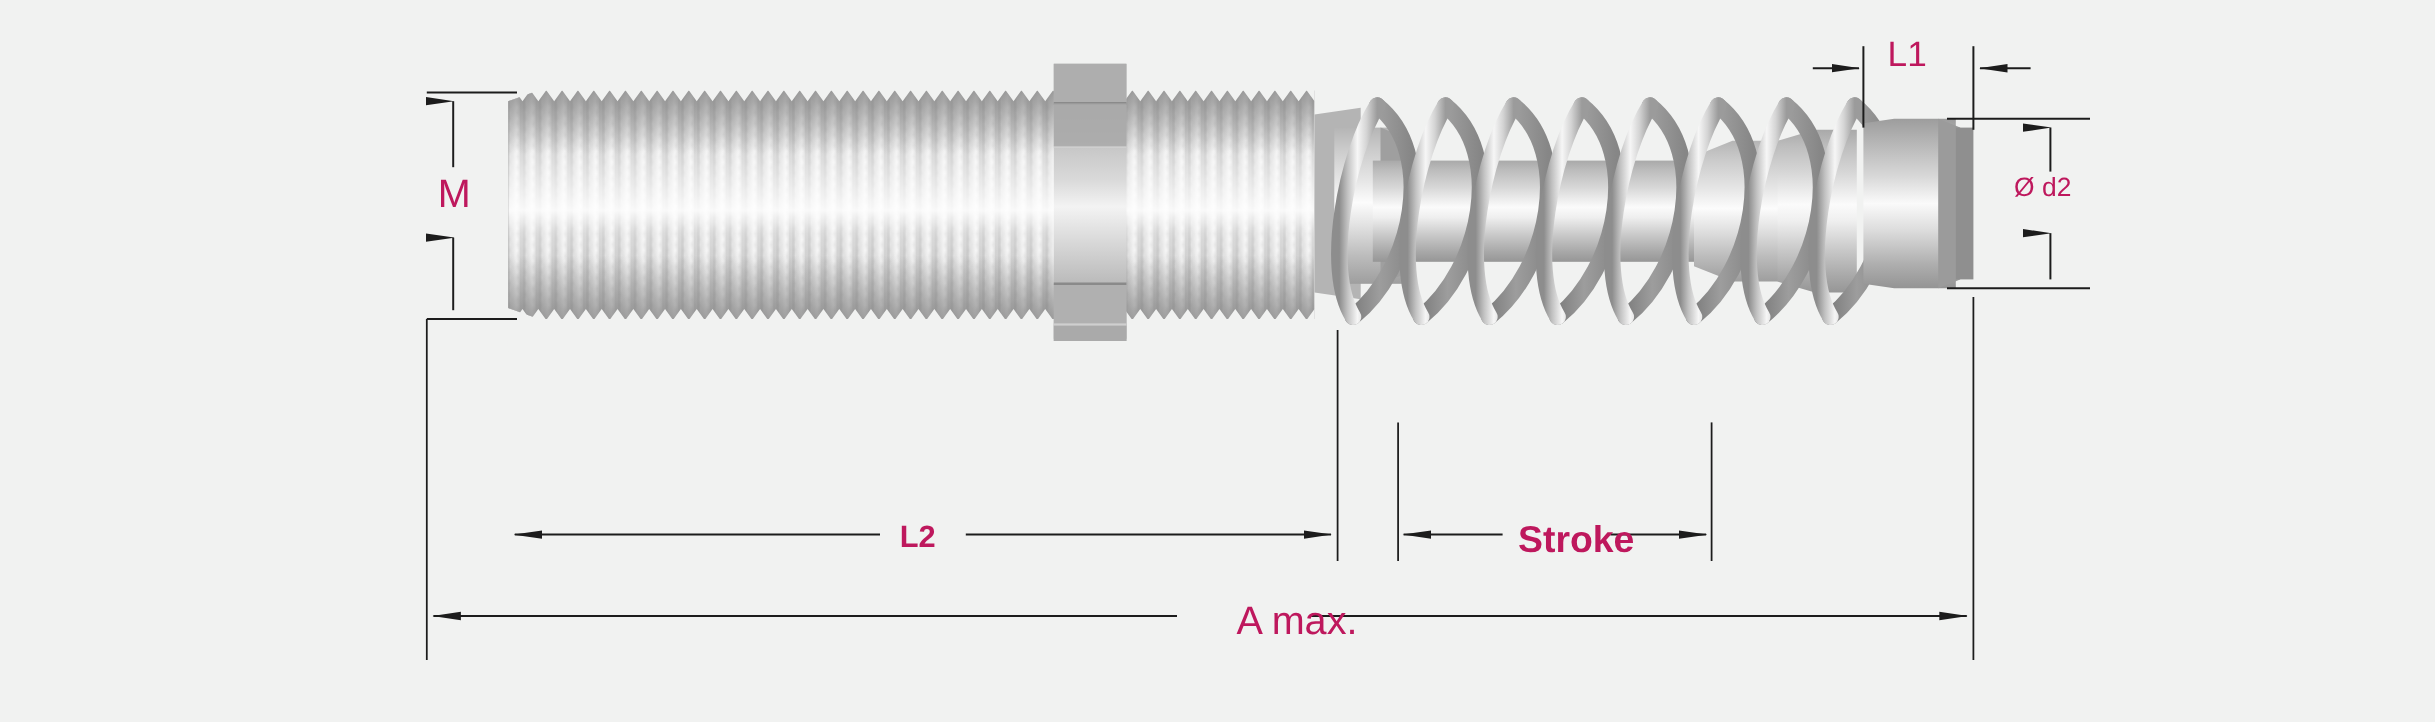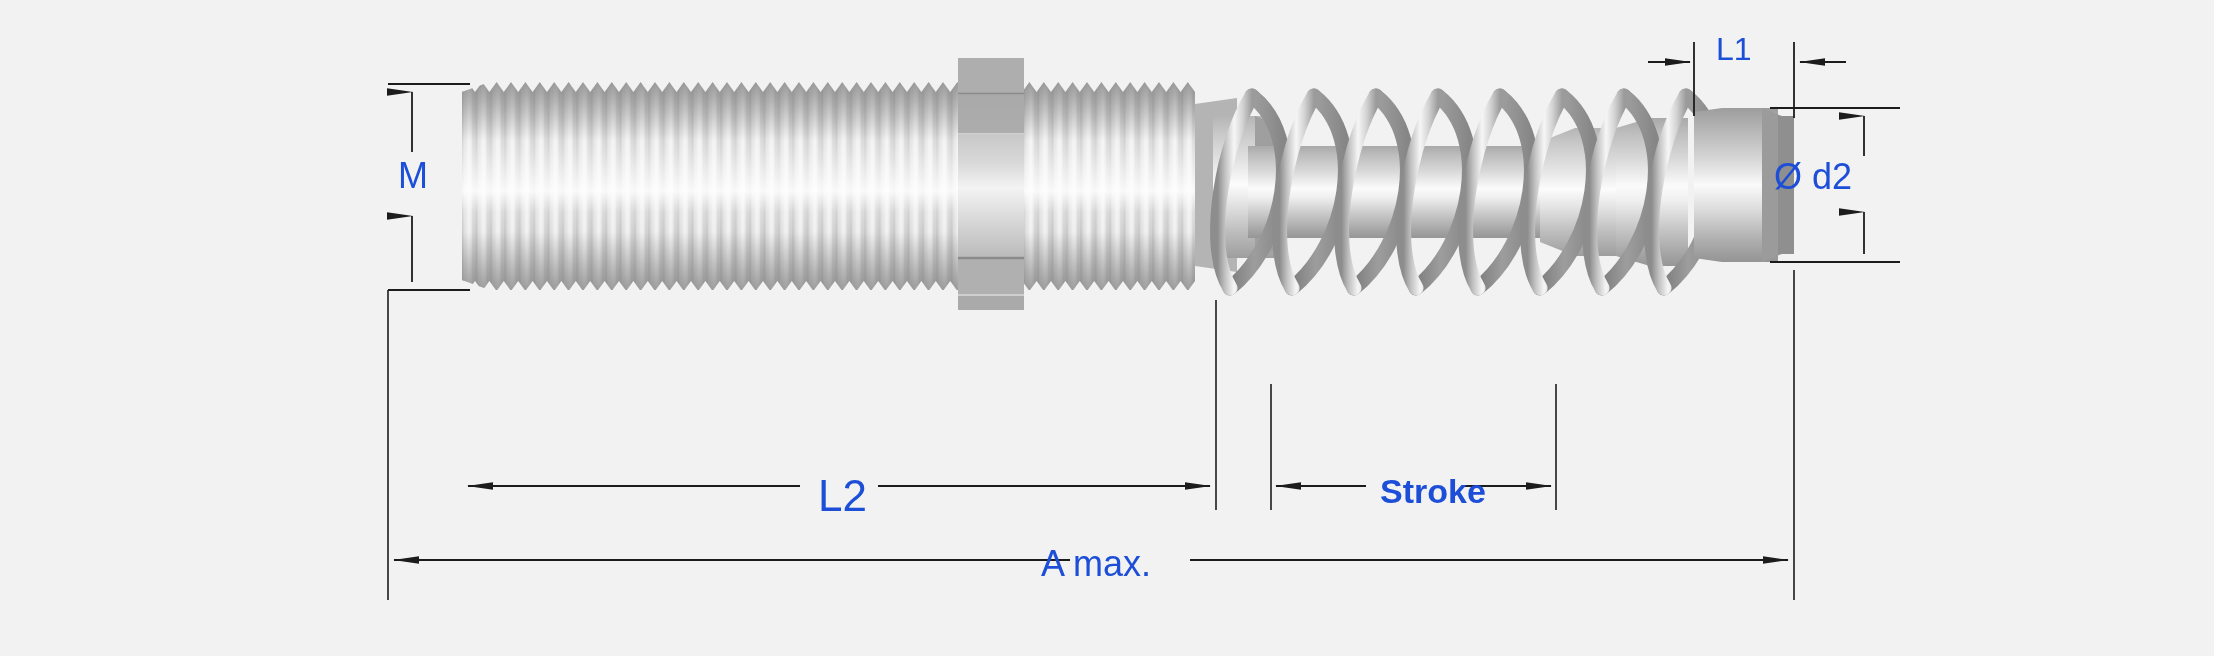--- a/index.html
+++ b/index.html
@@ -18,33 +18,33 @@
   }
   #drawing {
     position: absolute;
     left: 0;
     top: 0;
     width: 2214px;
     height: 656px;
   }
   .dim-label {
     position: absolute;
-    color: #1d4ed8;
+    color: #be185d;
     font-family: "Liberation Sans", sans-serif;
     white-space: nowrap;
     line-height: 1;
     -webkit-user-select: none;
     user-select: none;
   }
   #label-M      { left: 398px; top: 158px; font-size: 36px; }
   #label-L1     { left: 1716px; top: 33px;  font-size: 32px; }
-  #label-d2     { left: 1774px; top: 159px; font-size: 36px; }
-  #label-L2     { left: 818px;  top: 474px; font-size: 44px; }
+  #label-d2     { left: 1831px; top: 159px; font-size: 24px; }
+  #label-L2     { left: 818px;  top: 474px; font-size: 28px; font-weight: bold; }
   #label-Stroke { left: 1380px; top: 474px; font-size: 34px; font-weight: bold; }
-  #label-Amax   { left: 1041px; top: 546px; font-size: 36px; }
+  #label-Amax   { left: 1124px; top: 546px; font-size: 36px; }
 </style>
 </head>
 <body>
 
 <div id="stage">
 
   <svg id="drawing" viewBox="0 0 2214 656" xmlns="http://www.w3.org/2000/svg">
     <defs>
 
       <linearGradient id="gMetal" x1="0" y1="0" x2="0" y2="1">

